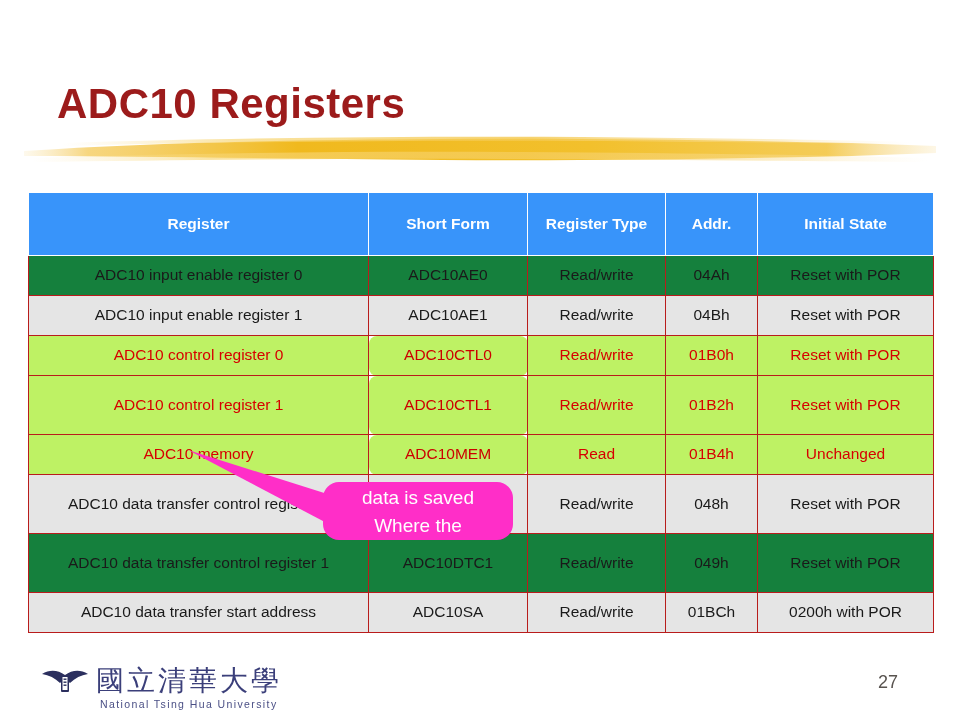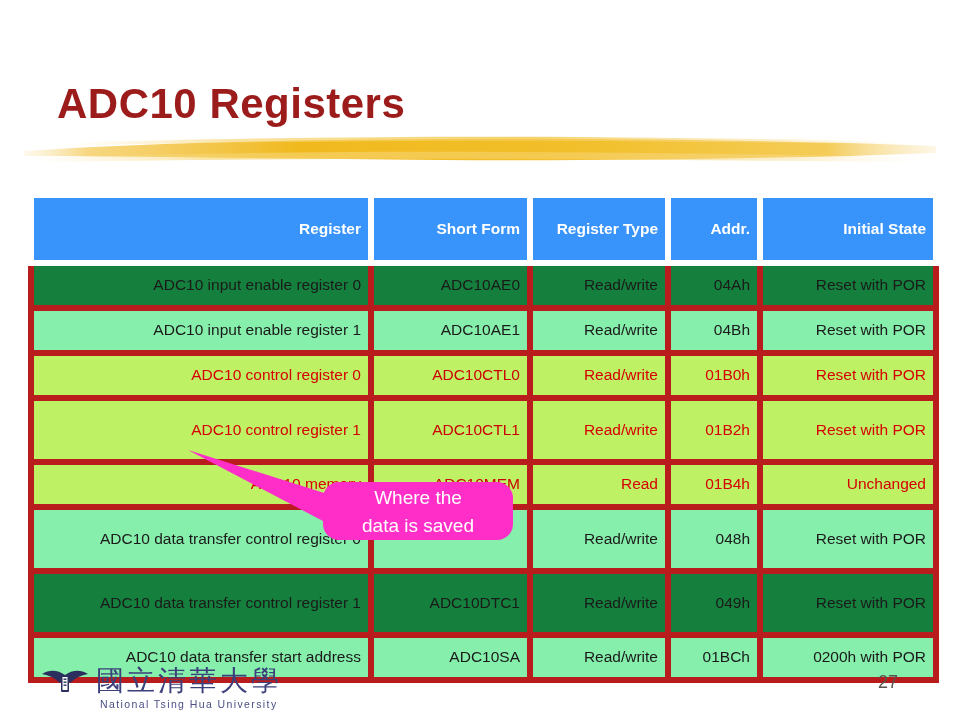--- a/index.html
+++ b/index.html
@@ -43,24 +43,24 @@
     position: absolute;
     left: 28px;
     top: 192px;
     width: 905px;
     border-collapse: collapse;
     table-layout: fixed;
     font-size: 15.5px;
     color: #1a1a1a;
   }
   #register-table td, #register-table th {
-    border: 6px solid #b91c1c;
+    border: 1px solid #b91c1c;
     padding: 3px 7px;
     vertical-align: middle;
-    text-align: right;
+    text-align: center;
     font-weight: normal;
     line-height: 1.18;
   }
   
   #register-table thead th {
     background: #3894fa;
     color: #ffffff;
     font-weight: bold;
     font-size: 15.5px;
     height: 56px;
@@ -68,21 +68,21 @@
   }
   
   .col-register      { width: 340px; }
   .col-shortform     { width: 159px; }
   .col-regtype       { width: 138px; }
   .col-addr          { width: 92px;  }
   .col-initial       { width: 176px; }
 
   
   tr.tint-dark  td { background: #15803d; }
-  tr.tint-light td { background: #86efac; }
+  tr.tint-light td { background: #e5e5e5; }
   tr.tint-yellow td { background: #bef264; color: #d60000; }
   tr.tint-yellow td.short-form { font-weight: bold; color: #cc0000; border-radius: 8px; }
 
   td.top-align { vertical-align: top; padding-top: 6px; }
 
   
   tr.h-normal td { height: 33px; }
   tr.h-tall   td { height: 52px; }
 
   
@@ -259,22 +259,22 @@
       <td class="initial-state">0200h with POR</td>
     </tr>
   </tbody>
 </table>
 
 <div id="callout-wrap">
   <svg width="350" height="110" viewBox="0 0 350 110" style="position:absolute;left:0;top:0;">
     <path d="M8,10 L160,58 L160,90 Z" fill="#ff2ec8"></path>
   </svg>
   <div id="callout-bubble">
+    <span>data is saved</span>
     <span>Where the</span>
-    <span>data is saved</span>
   </div>
 </div>
 
 <div id="logo-block">
   <svg id="logo-mark" viewBox="0 0 50 30">
     <path d="M2,8 C10,3 18,4 25,9 C32,4 40,3 48,8 C41,9 35,12 30,17 L25,13 L20,17 C15,12 9,9 2,8 Z" fill="#2b2f5e"></path>
     <rect x="21" y="9" width="8" height="17" rx="1" fill="#2b2f5e"></rect>
     <rect x="22.5" y="11" width="5" height="13" fill="#ffffff"></rect>
     <rect x="23.5" y="12.5" width="3" height="1.4" fill="#2b2f5e"></rect>
     <rect x="23.5" y="15.5" width="3" height="1.4" fill="#2b2f5e"></rect>

